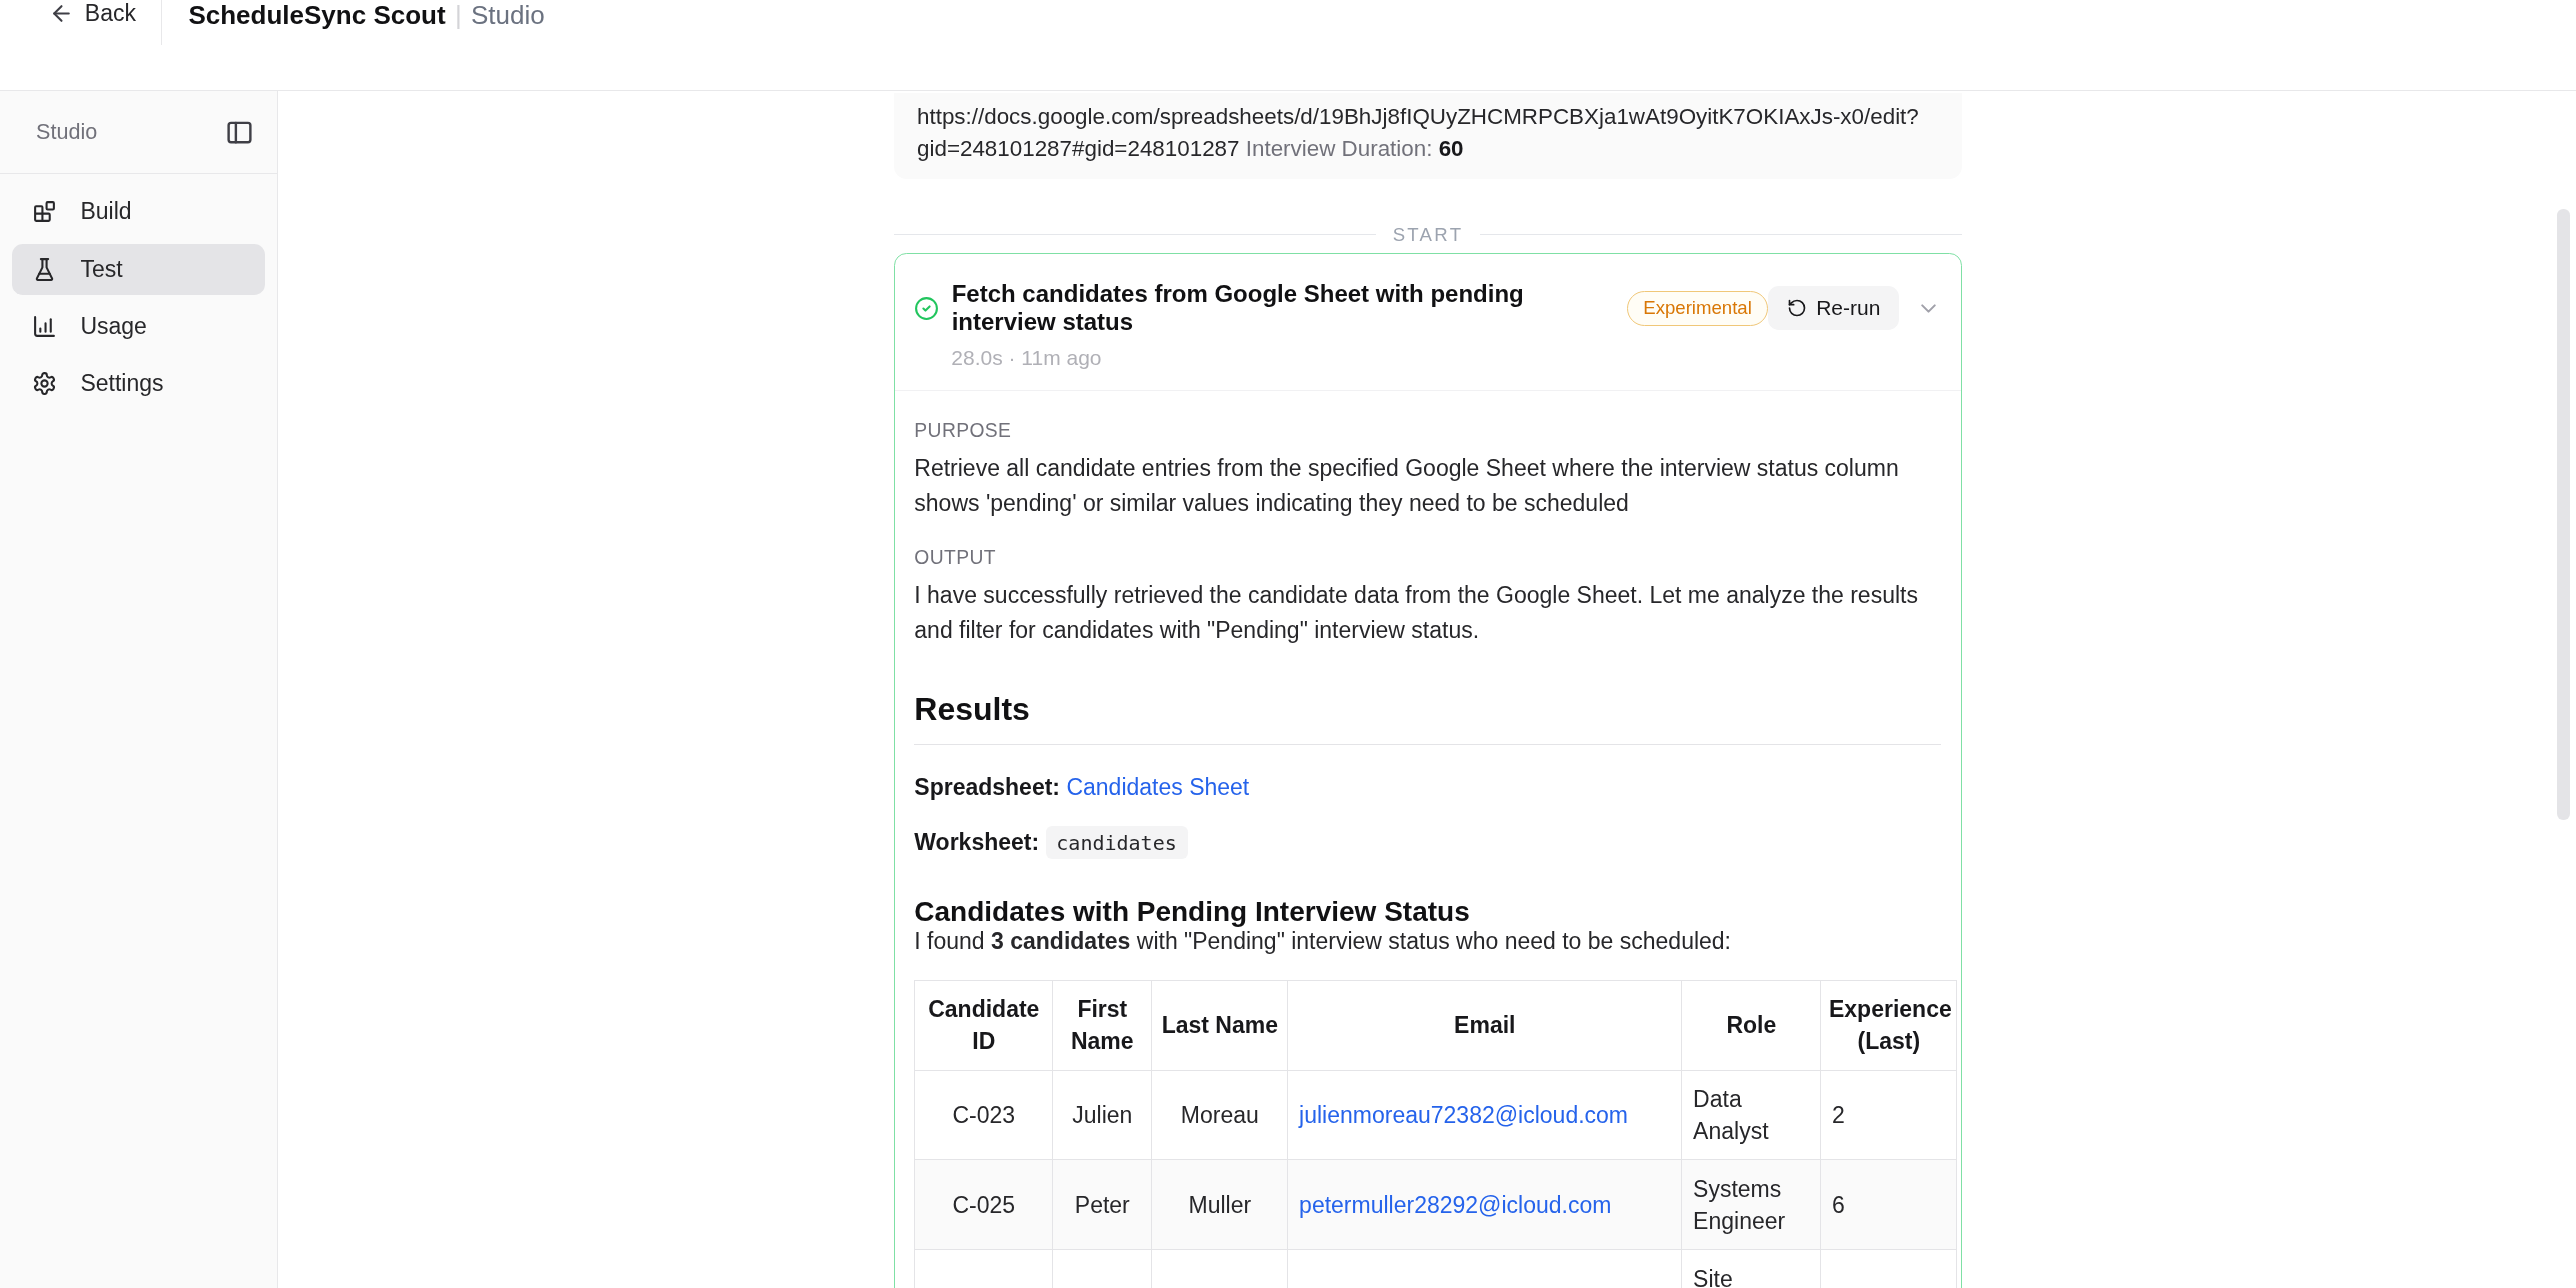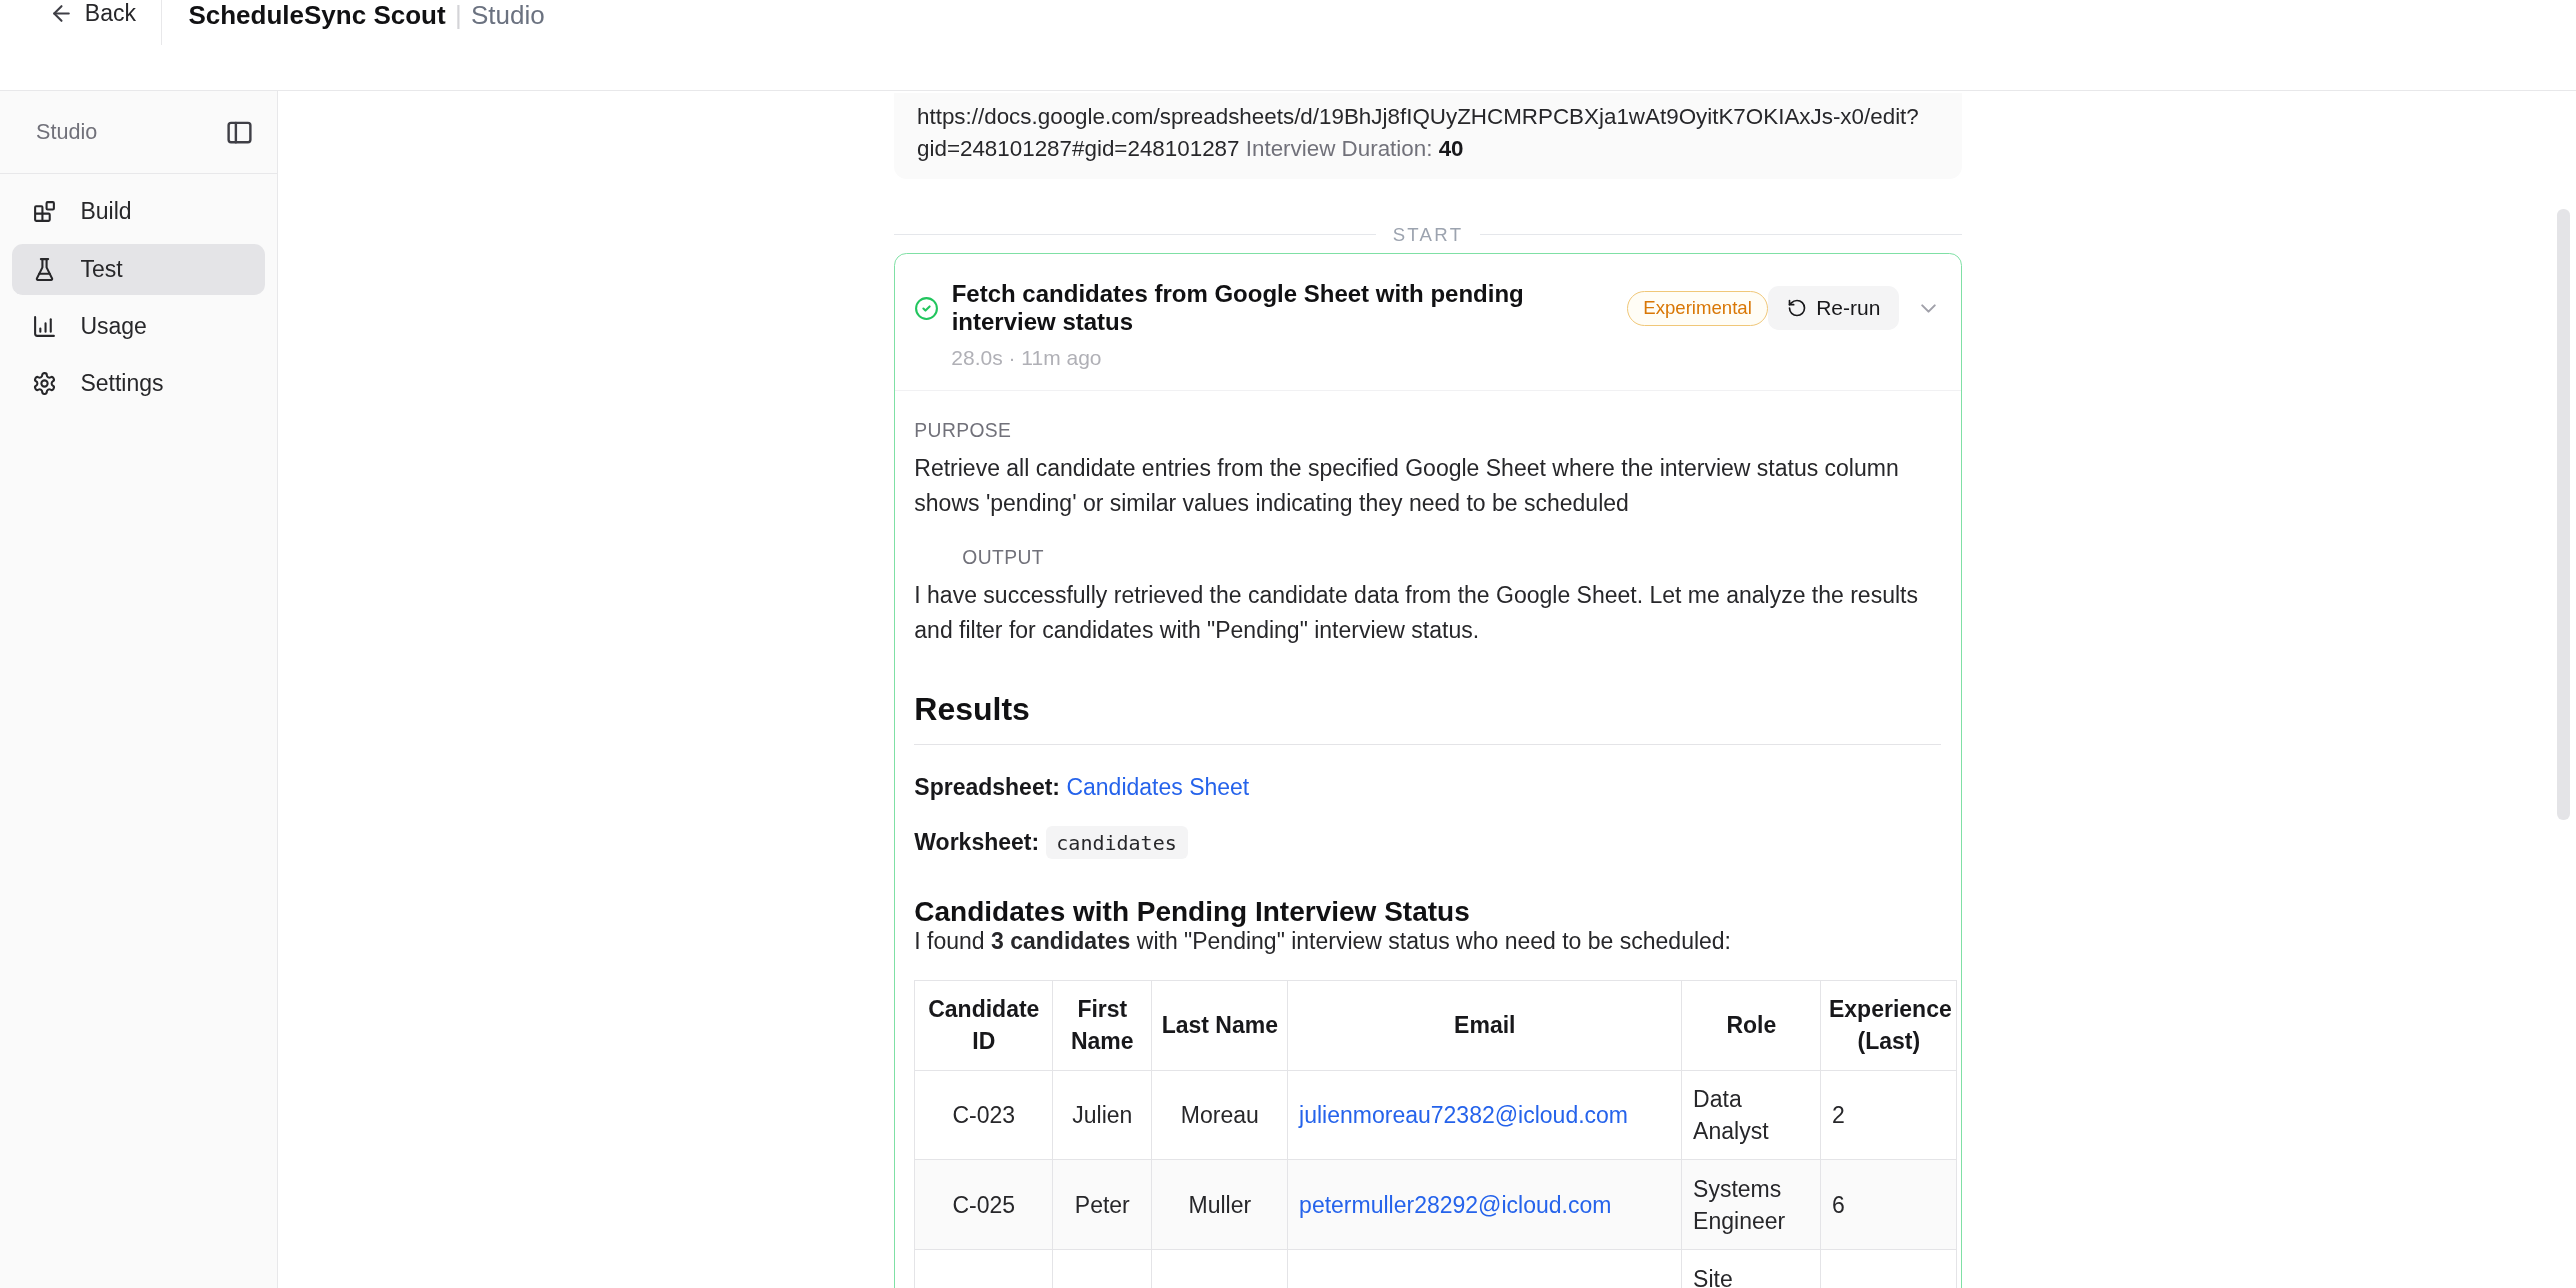--- a/index.html
+++ b/index.html
@@ -150,21 +150,21 @@
   </div>
 </div>
 
 <div class="main">
   <div class="column">
 
     <div class="config-panel">
       <div class="config-text">
         <span><span>https://docs.google.com/spreadsheets/d/19BhJj8fIQUyZHCMRPCBXja1wAt9OyitK7OKIAxJs-x0/edit?</span><wbr><span>gid=248101287#gid=248101287</span></span>
         <span class="config-label">Interview Duration:</span>
-        <span class="config-value">40</span>
+        <span class="config-value">60</span>
       </div>
     </div>
 
     <div class="start-row">
       <div class="line"></div>
       <span class="start-label">START</span>
       <div class="line"></div>
     </div>
 
     <div class="card">
@@ -192,21 +192,21 @@
               </svg>
           </span>
         </div>
         <div class="card-meta">28.0s · 11m ago</div>
       </div>
 
       <div class="card-body">
         <div class="section-label">PURPOSE</div>
         <div class="section-text">Retrieve all candidate entries from the specified Google Sheet where the interview status column shows 'pending' or similar values indicating they need to be scheduled</div>
 
-        <div class="section-label" style="margin-top:26px;margin-left:48px;">OUTPUT</div>
+        <div class="section-label" style="margin-top:26px;">OUTPUT</div>
         <div class="section-text">I have successfully retrieved the candidate data from the Google Sheet. Let me analyze the results and filter for candidates with "Pending" interview status.</div>
 
         <div class="results-heading">Results</div>
 
         <div class="kv-line">
           <span class="kv-label">Spreadsheet:</span>
           <a class="link">Candidates Sheet</a>
         </div>
         <div class="kv-line" style="margin-top:28px;">
           <span class="kv-label">Worksheet:</span>

